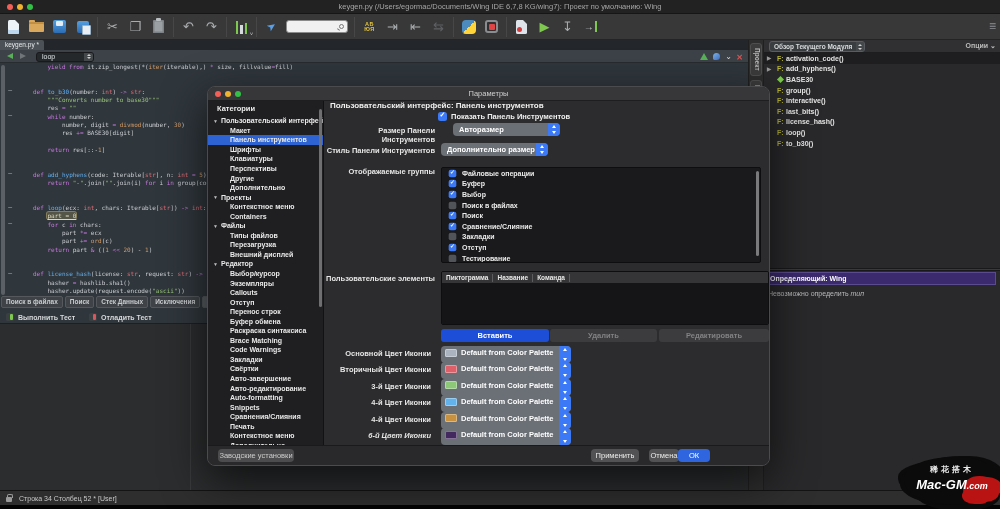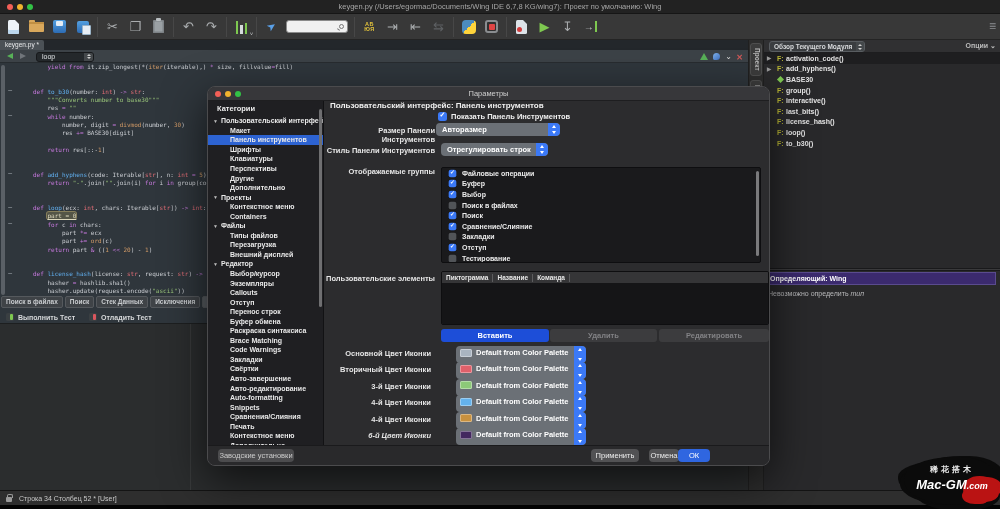--- a/index.html
+++ b/index.html
@@ -139,21 +139,21 @@
   .grow .chk{transform:scale(.85)}
   .groups-sb{position:absolute;right:1px;top:3px;width:3.5px;height:85px;background:#7a7a7c;border-radius:2px}
   .tablebox{position:absolute;left:116px;top:170px;width:328px;height:54px;border:1px solid #0e0e10;border-radius:2px;overflow:hidden}
   .thead{height:11px;background:#353537;display:flex;align-items:center;font-size:6.5px;font-weight:700;color:#e8e8e8}
   .thead span{padding:0 4px;border-right:1px solid #5c5c5e;height:8px;line-height:8px}
   .tbody{height:43px;background:#151517}
   .tbtn{position:absolute;top:228px;height:13px;border-radius:3px;font-size:7.5px;font-weight:700;display:flex;align-items:center;justify-content:center}
   .tbtn.on{background:#1d4ed8;color:#fff}
   .tbtn.off{background:#3c3c3e;color:#828285}
   .crow-lbl{position:absolute;width:106px;left:0;text-align:right;font-size:7.5px;font-weight:700;color:#e6e6e6}
-  .crow-sel{position:absolute;left:131px;width:130px;height:17px;background:#6b7076;border-radius:4px;color:#fff;font-size:7.5px;font-weight:700;line-height:13px;white-space:nowrap;overflow:hidden;padding-left:20px}
+  .crow-sel{position:absolute;left:116px;width:130px;height:17px;background:#6b7076;border-radius:4px;color:#fff;font-size:7.5px;font-weight:700;line-height:13px;white-space:nowrap;overflow:hidden;padding-left:20px}
   .crow-sel .sw{position:absolute;left:4px;top:2.5px;width:12px;height:8px;border-radius:1.5px;border:1px solid rgba(255,255,255,.35)}
   .crow-sel .step{position:absolute;right:0;top:0;bottom:0;width:12px;background:#3b79f7;border-radius:0 4px 4px 0}
   .dlg-footer{position:absolute;left:0;right:0;bottom:0;height:20px;background:#29292b;border-top:1px solid #1a1a1c;border-radius:0 0 7px 7px}
   .fbtn{position:absolute;top:3px;height:13px;border-radius:4px;font-size:7.5px;font-weight:400;display:flex;align-items:center;justify-content:center;color:#ededed}
   .fbtn.gray{background:#525254}
   .fbtn.blue{background:#2f66e0;color:#fff}
   .fbtn.factory{background:#4c4c4e;color:#cccccc}
 
   
   .statusbar{position:absolute;left:0;top:490px;width:1000px;height:15px;background:#2e2e2e;border-top:1px solid #141414;display:flex;align-items:center}
@@ -495,24 +495,24 @@
 
     <div class="dlg-right">
       <div class="sec-head">Пользовательский интерфейс: Панель инструментов</div>
 
       <div class="chkrow" style="left:113px;top:11px">
         <span class="chk"></span>
         <span>Показать Панель Инструментов</span>
       </div>
 
       <div class="rowlbl" style="top:25px">Размер Панели Инструментов</div>
-      <div class="msel" style="left:111px;top:22px;width:124px"><span>Авторазмер</span><span class="step"></span></div>
+      <div class="msel" style="left:128px;top:22px;width:107px"><span>Авторазмер</span><span class="step"></span></div>
 
       <div class="rowlbl" style="top:45px">Стиль Панели Инструментов</div>
-      <div class="msel" style="left:116px;top:42px;width:107px"><span>Отрегулировать строк</span><span class="step"></span></div>
+      <div class="msel" style="left:116px;top:42px;width:107px"><span>Дополнительно размер</span><span class="step"></span></div>
 
       <div class="rowlbl" style="top:66px">Отображаемые группы</div>
       <div class="groupsbox">
         <div id="groups-rows">
             <div class="grow">
               <div class="chk"></div>
               <span>Файловые операции</span>
             </div>
             <div class="grow">
               <div class="chk"></div>

